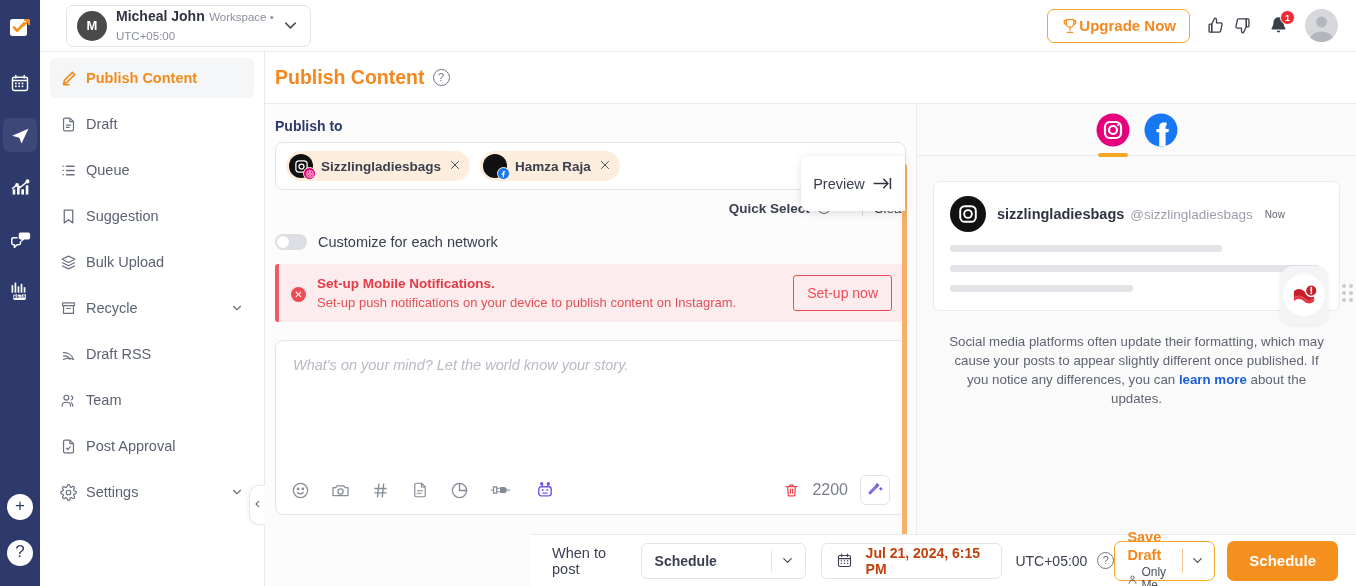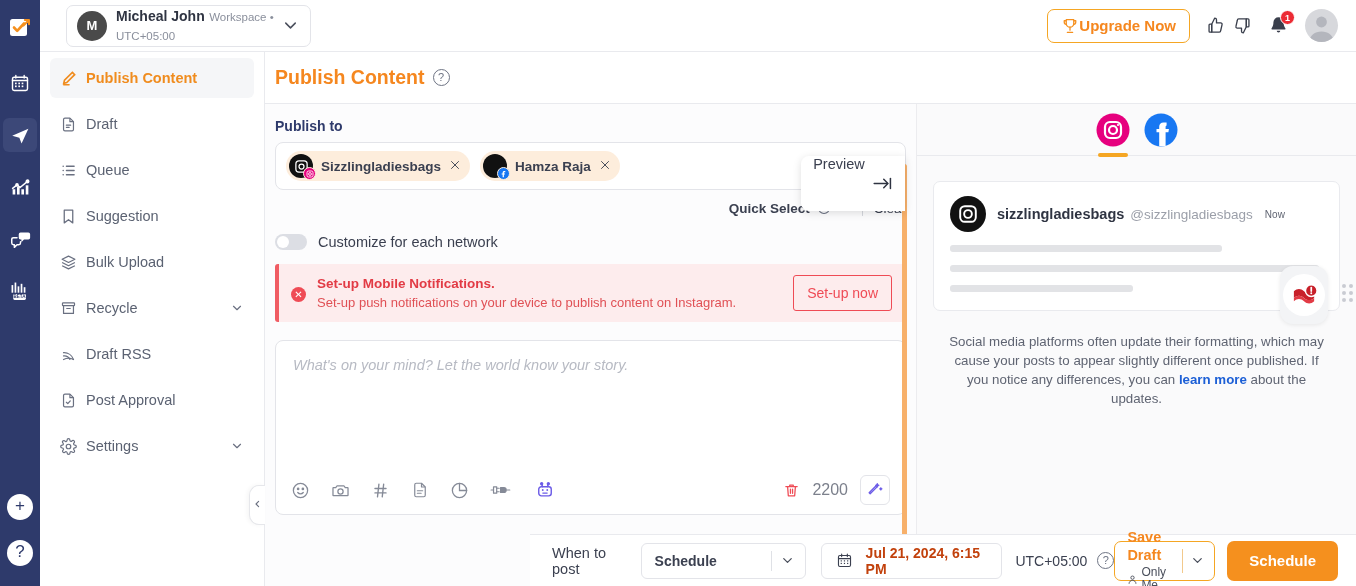--- a/index.html
+++ b/index.html
@@ -239,21 +239,21 @@
   .prev-note {
     margin: 22px 26px 0 26px; font-size: 13.3px; color: #5f6472;
     text-align: center; line-height: 1.42;
   }
   .prev-note a { color: #1c5fd6; font-weight: bold; text-decoration: none; cursor: pointer; }
 
   
   .preview-pill {
     position: absolute; right: 451px; top: 52px; width: 104px; height: 55px;
     background: #fff; border-radius: 8px 0 0 8px;
-    box-shadow: 0 2px 9px rgba(0,0,0,.13); display: flex; 
+    box-shadow: 0 2px 9px rgba(0,0,0,.13); display: flex; align-items: center;
     justify-content: center; gap: 7px; z-index: 25; cursor: pointer;
     font-size: 14.5px; color: #3b4050;
   }
 
   
   .float-widget {
     position: absolute; right: 28px; top: 266px; width: 48px; height: 58px;
     background: #f3f4f6; border-radius: 13px; display: flex; align-items: center;
     justify-content: center; z-index: 40; box-shadow: 0 1px 4px rgba(0,0,0,.08);
     cursor: pointer;
@@ -450,20 +450,30 @@
       <span class="si-icon">
         <svg width="17" height="17" viewBox="0 0 24 24" fill="none" stroke="currentColor" stroke-width="1.8" stroke-linecap="round">
           <path d="M5 19a14 14 0 0114 0"></path>
             <path d="M5 14a9 9 0 019 5"></path>
             <path d="M5 9.5a14 14 0 0114 9.5"></path>
         </svg>
       </span>
       <span class="si-label">Draft RSS</span>
     </div>
 
+    <div class="side-item">
+      <span class="si-icon">
+        <svg width="17" height="17" viewBox="0 0 24 24" fill="none" stroke="currentColor" stroke-width="1.7" stroke-linecap="round">
+          <circle cx="9" cy="8" r="3.4"></circle>
+            <path d="M3 20c0-3.3 2.7-5.5 6-5.5s6 2.2 6 5.5"></path>
+          <path d="M16 5.5a3 3 0 010 5.6M18 20c0-2.4-.8-4-2-5"></path>
+        </svg>
+      </span>
+      <span class="si-label">Team</span>
+    </div>
 
     <div class="side-item">
       <span class="si-icon">
         <svg width="17" height="17" viewBox="0 0 24 24" fill="none" stroke="currentColor" stroke-width="1.7" stroke-linejoin="round">
           <path d="M14 3H7a2 2 0 00-2 2v14a2 2 0 002 2h10a2 2 0 002-2V8z"></path>
             <path d="M14 3v5h5"></path>
           <path d="M9 14.5l2 2 3.5-4" stroke-linecap="round"></path>
         </svg>
       </span>
       <span class="si-label">Post Approval</span>

